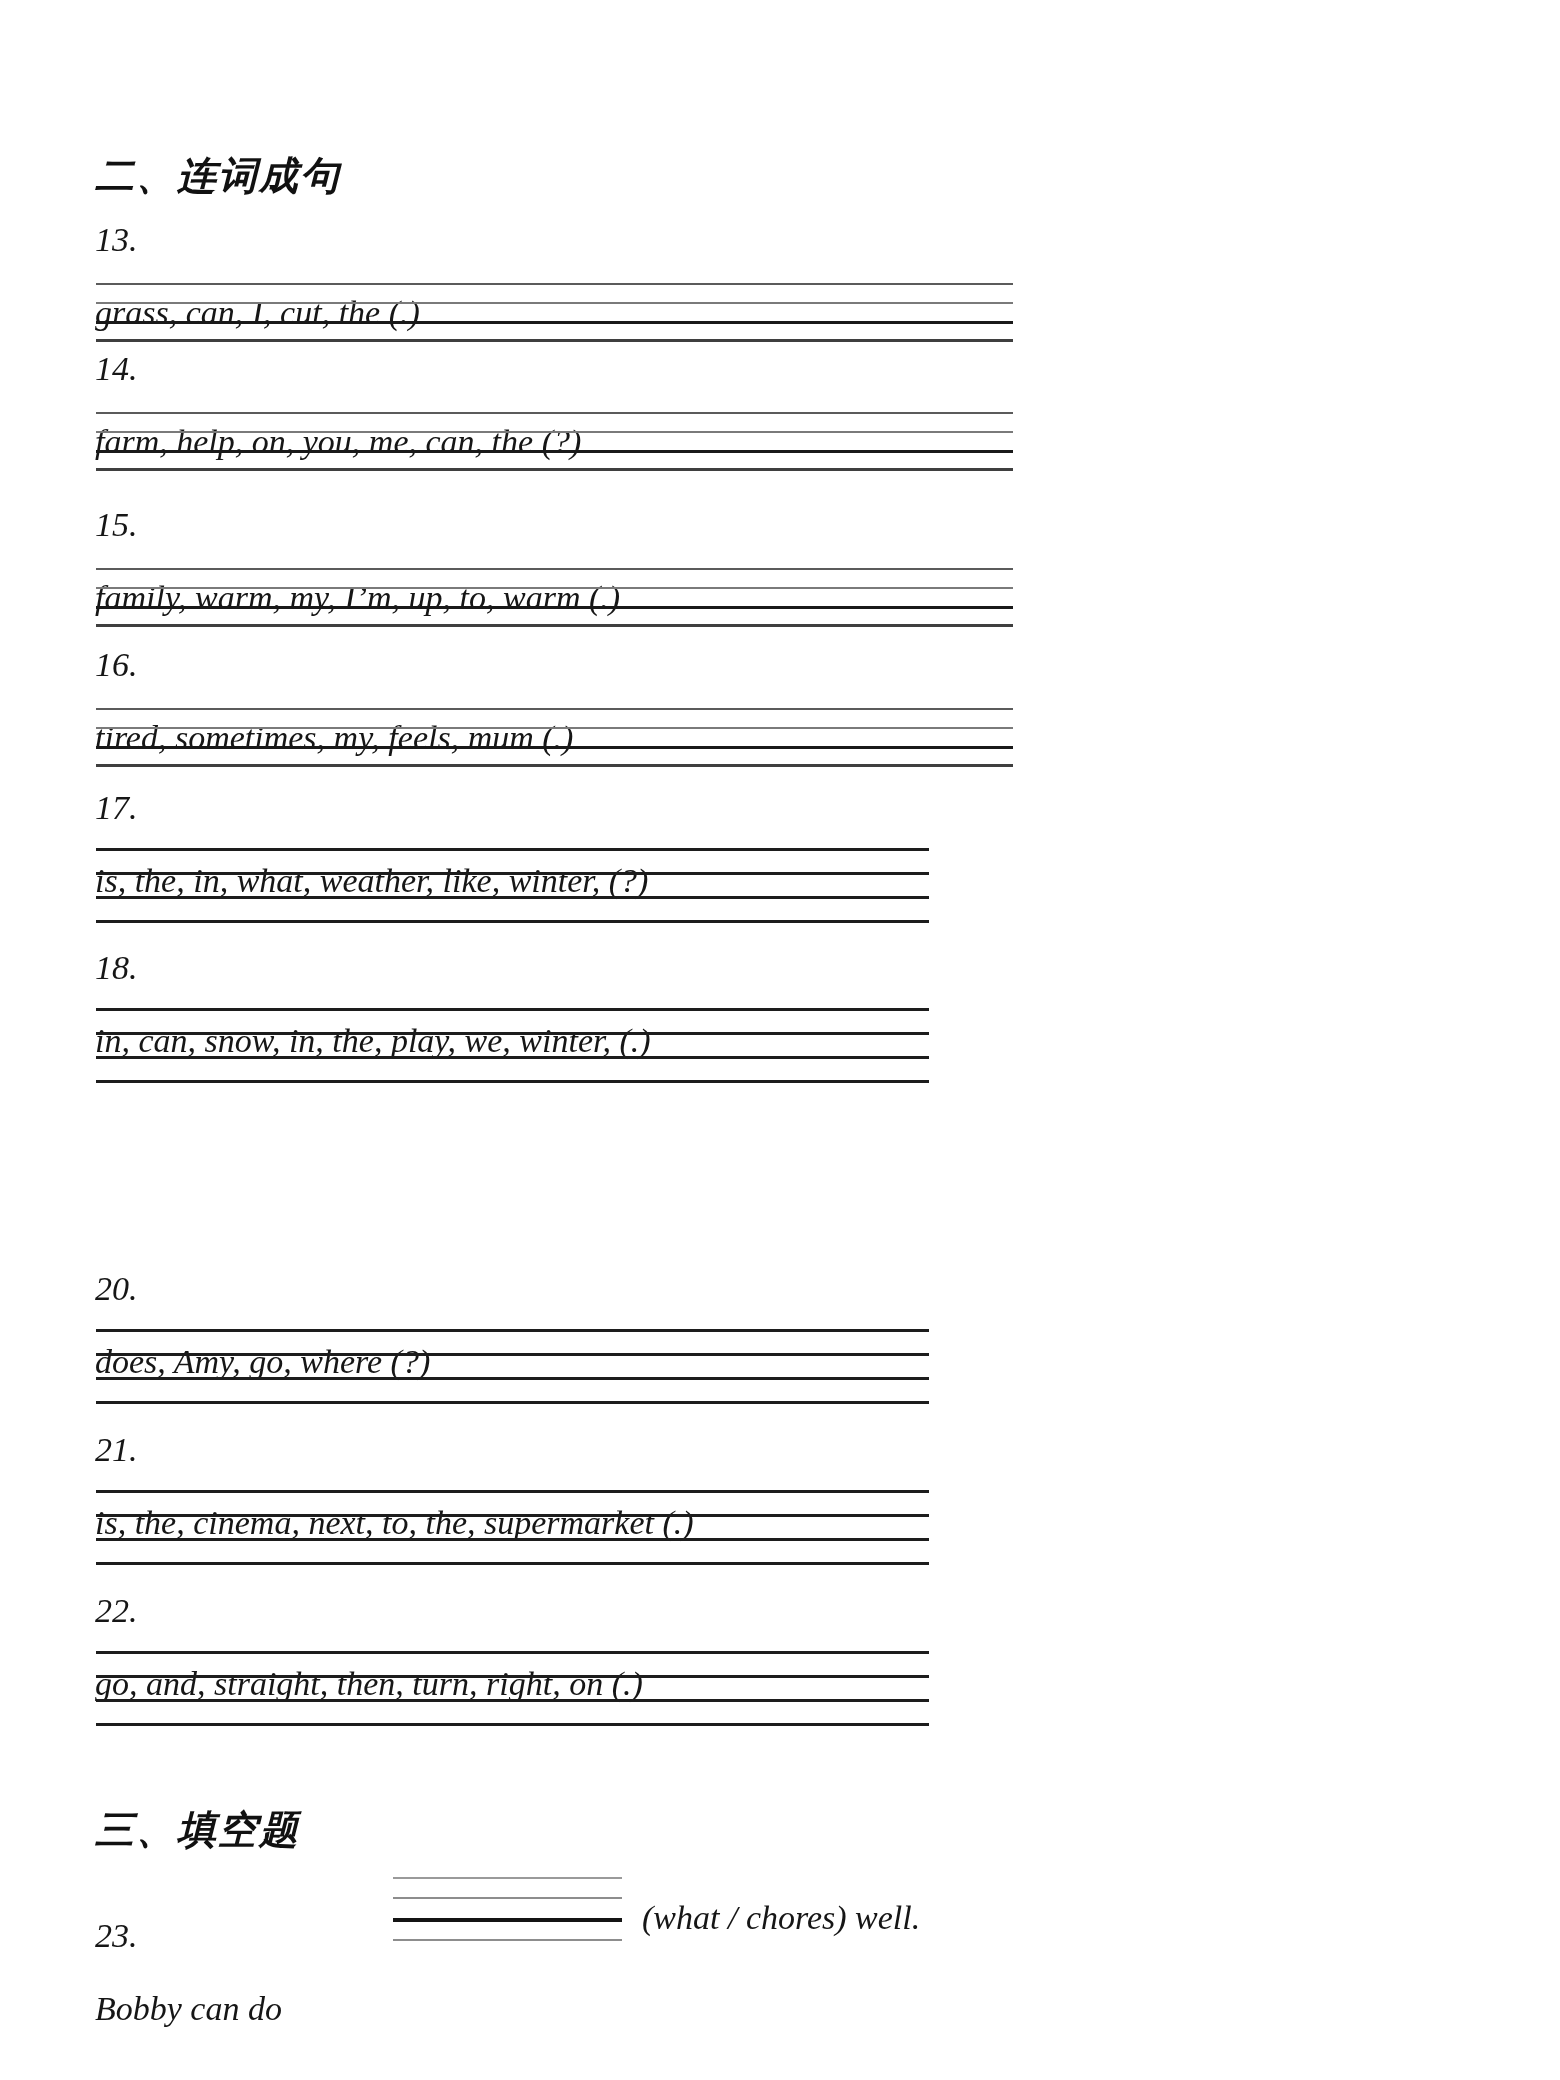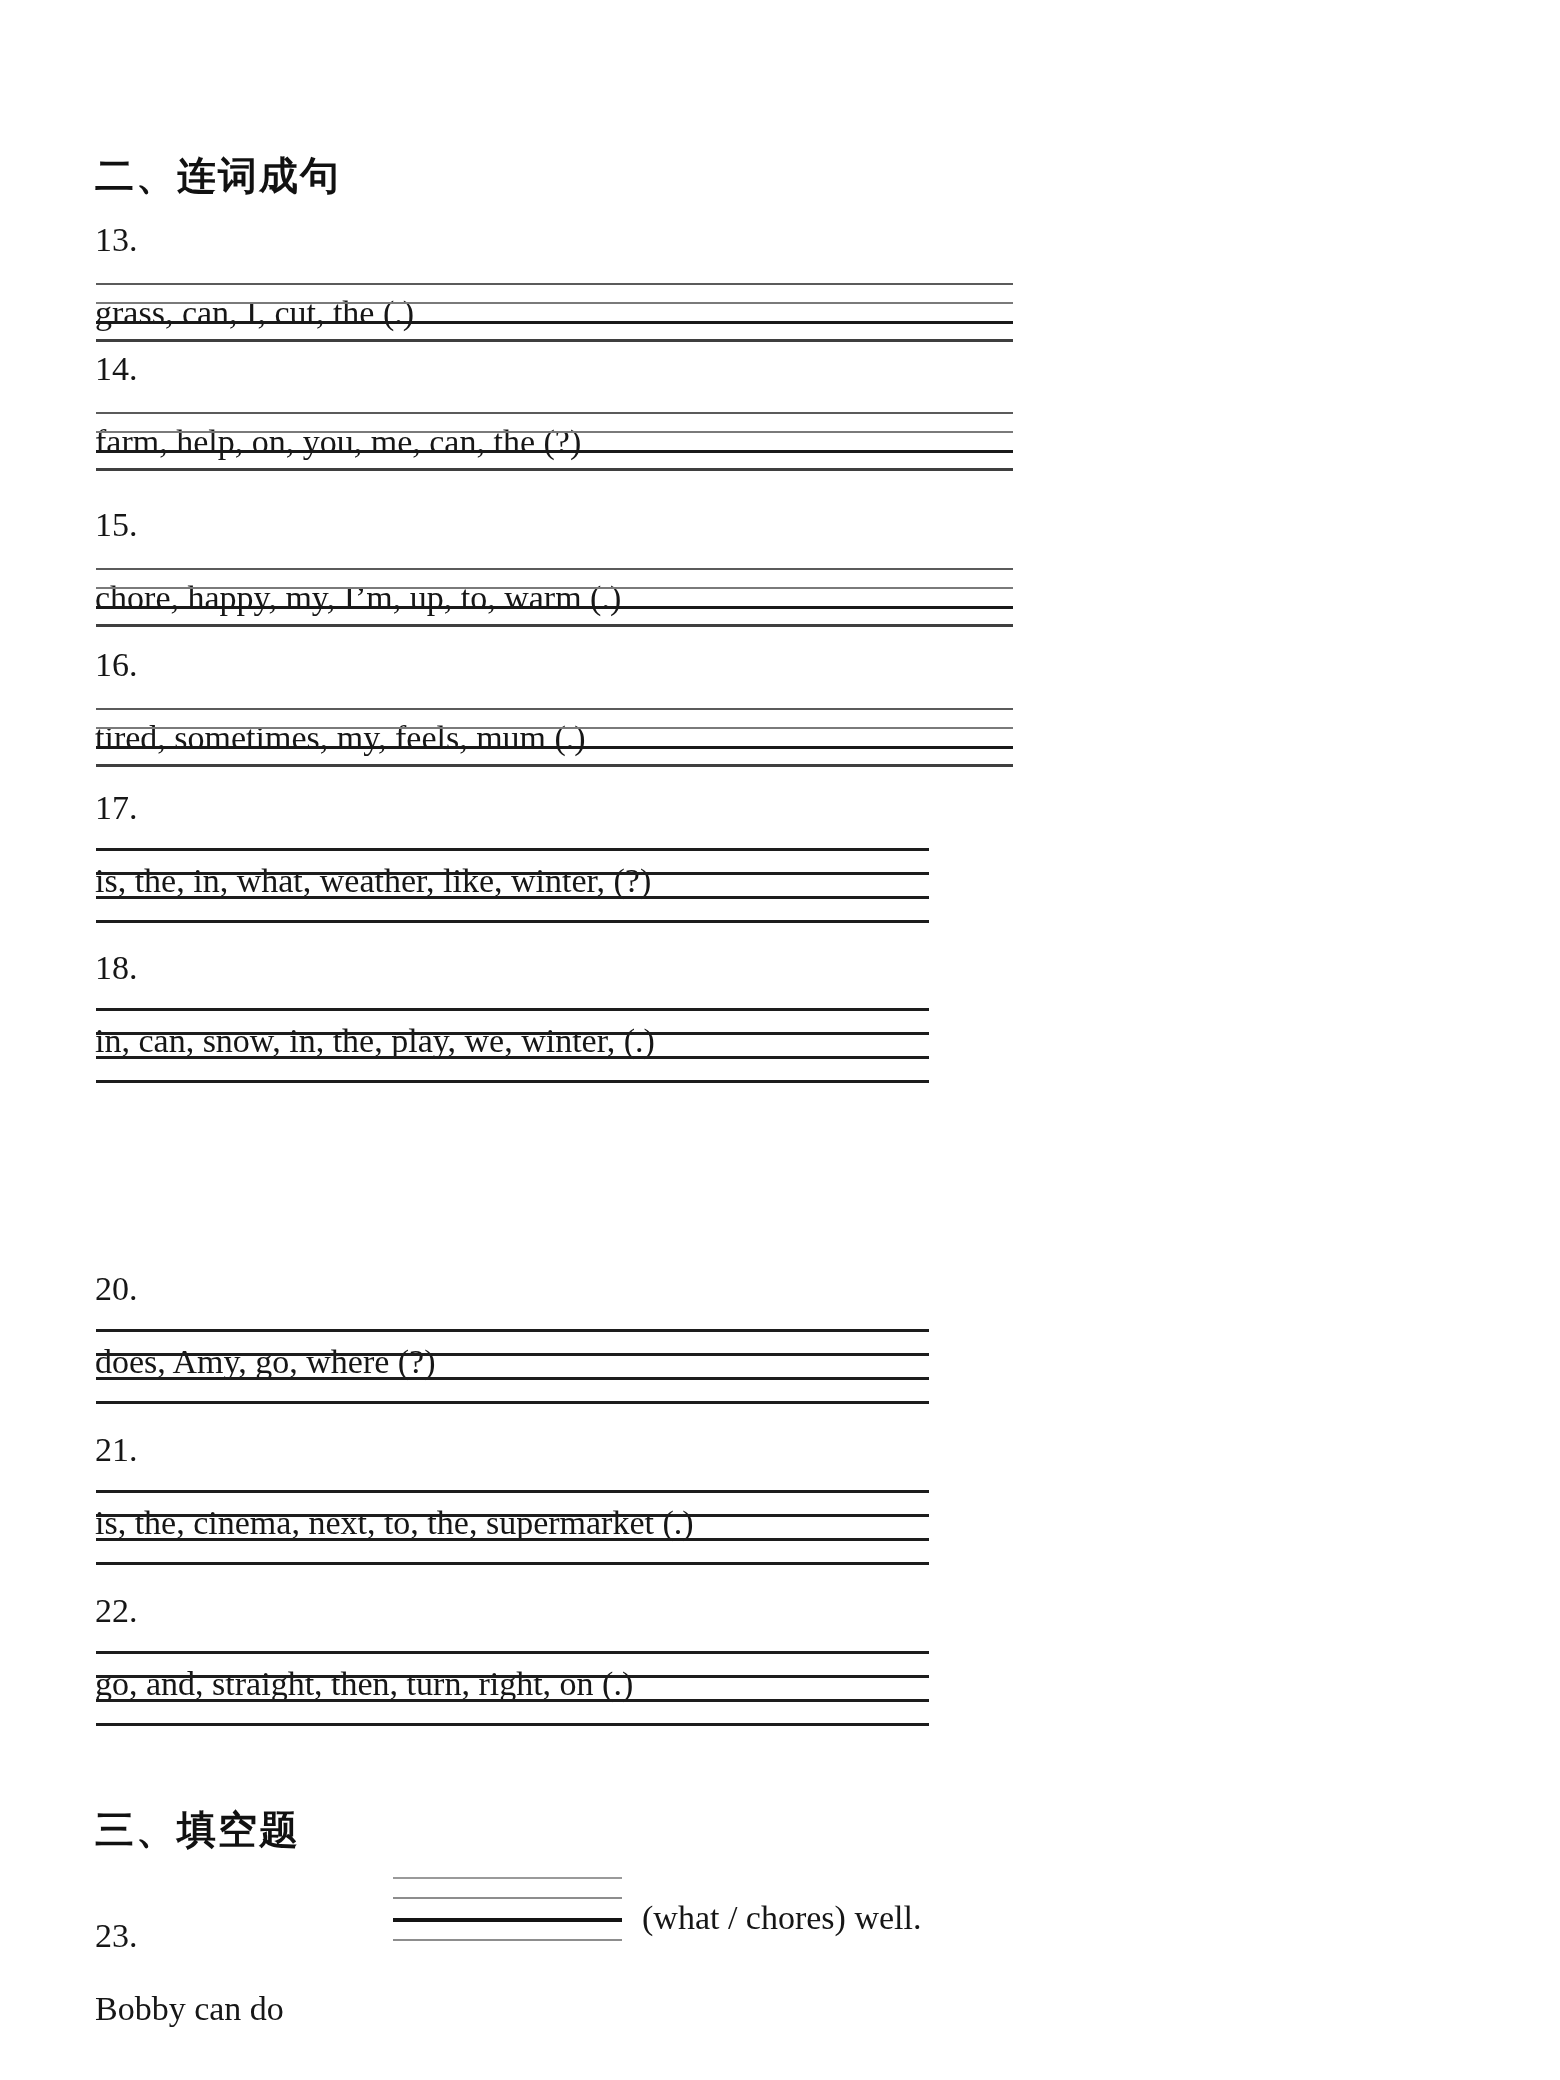--- a/index.html
+++ b/index.html
@@ -5,20 +5,21 @@
   * { margin:0; padding:0; box-sizing:border-box; }
   html,body { background:#ffffff; }
   .page {
     position:relative;
     width:1560px;
     height:2080px;
     background:#ffffff;
     font-family:"Liberation Serif","DejaVu Serif",serif;
     color:#161616;
     overflow:hidden;
+    font-style:italic;
   }
   .sec-title {
     position:absolute;
     left:95px;
     font-family:"Liberation Sans","DejaVu Sans",sans-serif;
     font-weight:700;
     font-size:39px;
     line-height:48px;
     color:#111111;
     letter-spacing:2px;
@@ -85,21 +86,21 @@
       <div class="rl"></div>
       <div class="rl"></div>
       <div class="rl"></div>
       <div class="rl"></div>
     </div>
   </div>
 
   <div class="q" style="top:503px">
     <div class="q-row">
       <span class="num">15.</span>
-      <span class="txt">chore, happy, my, I’m, up, to, warm (.)</span>
+      <span class="txt">family, warm, my, I’m, up, to, warm (.)</span>
     </div>
     <div class="rules rules-a">
       <div class="rl"></div>
       <div class="rl"></div>
       <div class="rl"></div>
       <div class="rl"></div>
     </div>
   </div>
 
   <div class="q" style="top:643px">

